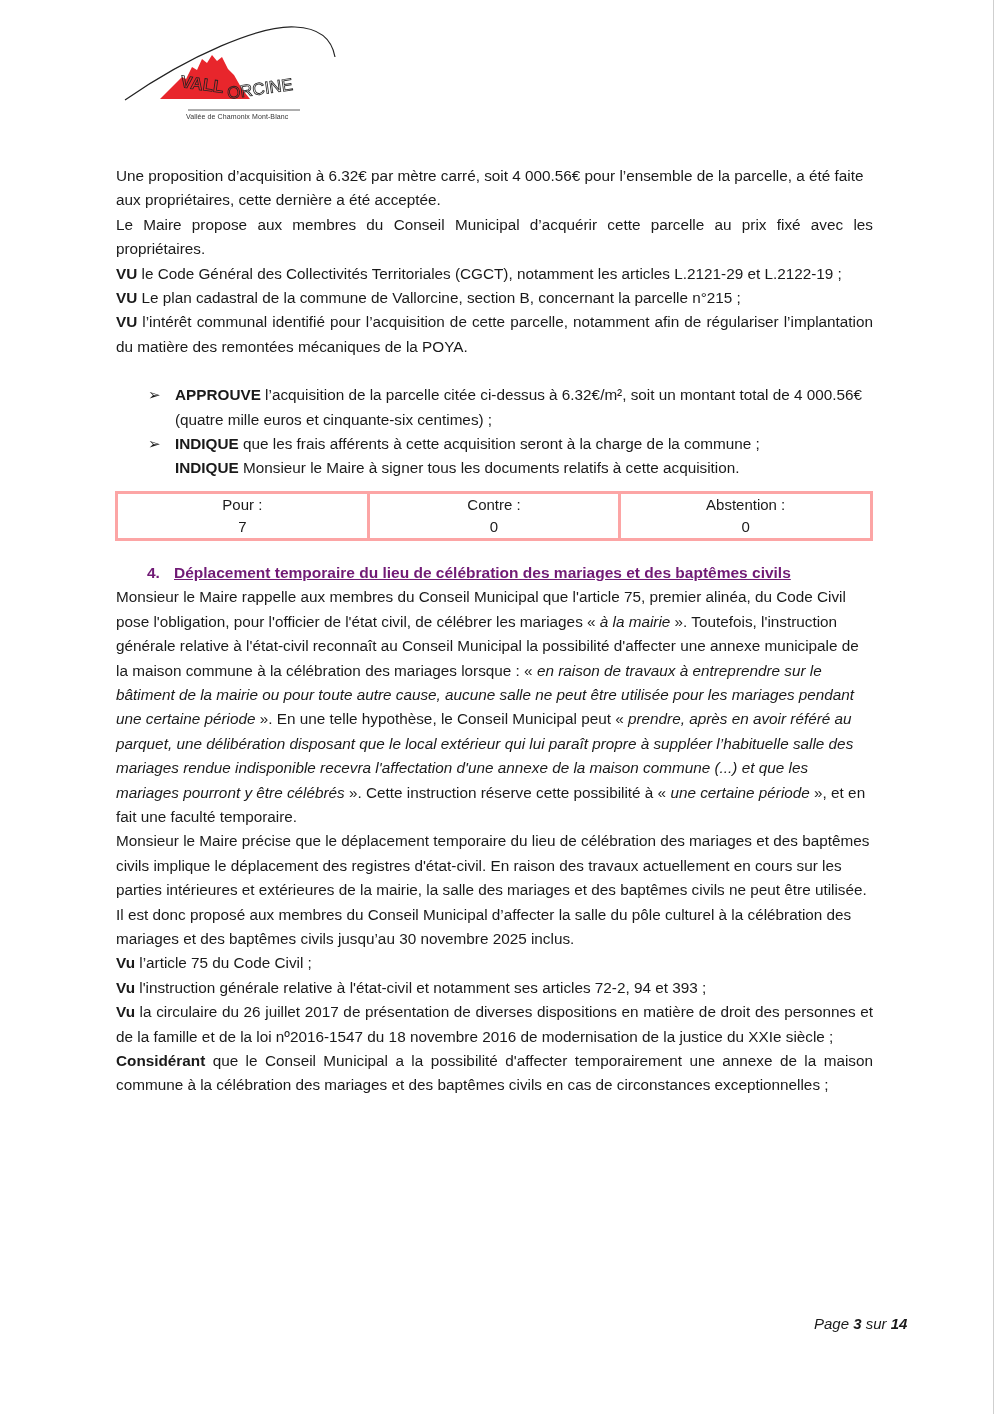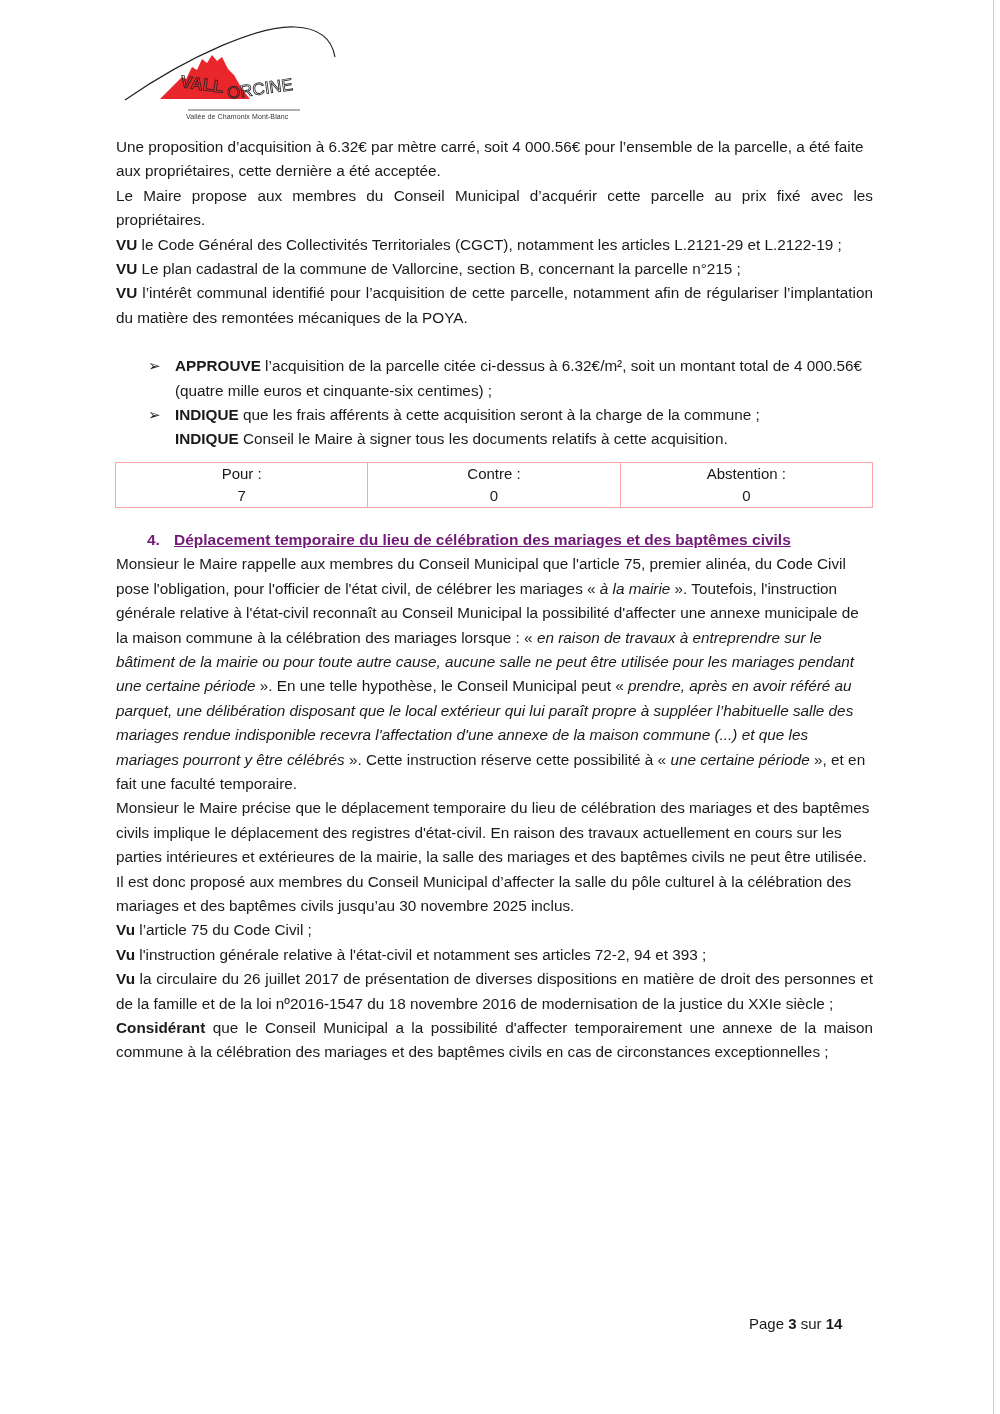--- a/index.html
+++ b/index.html
@@ -1,35 +1,35 @@
 <!DOCTYPE html>
 <html><head>
 <meta charset="utf-8">
 <style>
   html, body { margin:0; padding:0; background:#ffffff; }
   body { width:1000px; height:1414px; position:relative; overflow:hidden;
          font-family:"Liberation Sans", sans-serif; color:#1a1a1a; }
   .page-edge { position:absolute; left:993px; top:0; width:1px; height:1414px; background:#cfcfcf; }
   .logo { position:absolute; left:120px; top:15px; width:230px; height:115px; }
   .logo-tag { position:absolute; left:186px; top:113px; font-size:7px; color:#333; letter-spacing:0.1px; }
-  .body { position:absolute; left:116px; top:135px; width:757px; font-size:15.3px; line-height:24.4px; }
+  .body { position:absolute; left:116px; top:164px; width:757px; font-size:15.3px; line-height:24.4px; }
   .body p { margin:0; }
   .j { text-align:justify; }
   .gap { height:24px; }
   b { font-weight:bold; }
   i { font-style:italic; }
   ul.bullets { list-style:none; margin:0; padding:0 0 0 32px; }
   ul.bullets li { position:relative; padding-left:27px; }
   .arrow { position:absolute; left:0; top:0; font-size:15px; }
   .vote { width:758px; border-collapse:collapse; margin-top:10px; margin-left:-1px; }
-  .vote td { border:1px solid #fca5a5; text-align:center; width:33.3%; font-size:15px; line-height:22px; padding:0; }
+  .vote td { border:3px solid #fca5a5; text-align:center; width:33.3%; font-size:15px; line-height:22px; padding:0; }
   .h4 { margin-top:20px; padding-left:31px; color:#701a75; font-weight:bold; font-size:15.5px; }
   .h4 .num { display:inline-block; width:27px; }
   .h4 .title { text-decoration:underline; }
-  .footer { position:absolute; left:749px; top:1315px; font-size:15px; }
+  .footer { position:absolute; left:814px; top:1315px; font-size:15px;font-style:italic; }
 </style>
 </head>
 <body>
 
 <div class="page-edge"></div>
 
 <div class="logo">
   <svg width="230" height="115" viewBox="0 0 230 115">
     <path d="M5,85 C70,40 140,10 175,12 C200,13 212,25 215,42" fill="none" stroke="#222" stroke-width="1.2"></path>
     <path d="M40,84 L62,62 L66,64 L72,52 L77,55 L82,44 L87,48 L92,40 L97,46 L102,42 L108,54 L114,60 L122,74 L130,84 Z" fill="#e8262c"></path>
@@ -43,21 +43,21 @@
 <div class="body">
   <p>Une proposition d’acquisition à 6.32€ par mètre carré, soit 4 000.56€ pour l’ensemble de la parcelle, a été faite aux propriétaires, cette dernière a été acceptée.</p>
   <p class="j">Le Maire propose aux membres du Conseil Municipal d’acquérir cette parcelle au prix fixé avec les propriétaires.</p>
   <p><b>VU</b><span> le Code Général des Collectivités Territoriales (CGCT), notamment les articles L.2121-29 et L.2122-19 ;</span></p>
   <p><b>VU</b><span> Le plan cadastral de la commune de Vallorcine, section B, concernant la parcelle n°215 ;</span></p>
   <p class="j"><b>VU</b><span> l’intérêt communal identifié pour l’acquisition de cette parcelle, notamment afin de régulariser l’implantation du matière des remontées mécaniques de la POYA.</span></p>
 
   <div class="gap"></div>
   <ul class="bullets">
     <li><span class="arrow">➢</span><b>APPROUVE</b><span> l’acquisition de la parcelle citée ci-dessus à 6.32€/m², soit un montant total de 4 000.56€ (quatre mille euros et cinquante-six centimes) ;</span></li>
-    <li><span class="arrow">➢</span><b>INDIQUE</b><span> que les frais afférents à cette acquisition seront à la charge de la commune ;</span><br><b>INDIQUE</b><span> Conseil le Maire à signer tous les documents relatifs à cette acquisition.</span></li>
+    <li><span class="arrow">➢</span><b>INDIQUE</b><span> que les frais afférents à cette acquisition seront à la charge de la commune ;</span><br><b>INDIQUE</b><span> Monsieur le Maire à signer tous les documents relatifs à cette acquisition.</span></li>
   </ul>
 
   <table class="vote">
     <tbody>
         <tr>
       <td>
             <div>Pour :</div>
             <div>7</div>
           </td>
       <td>

